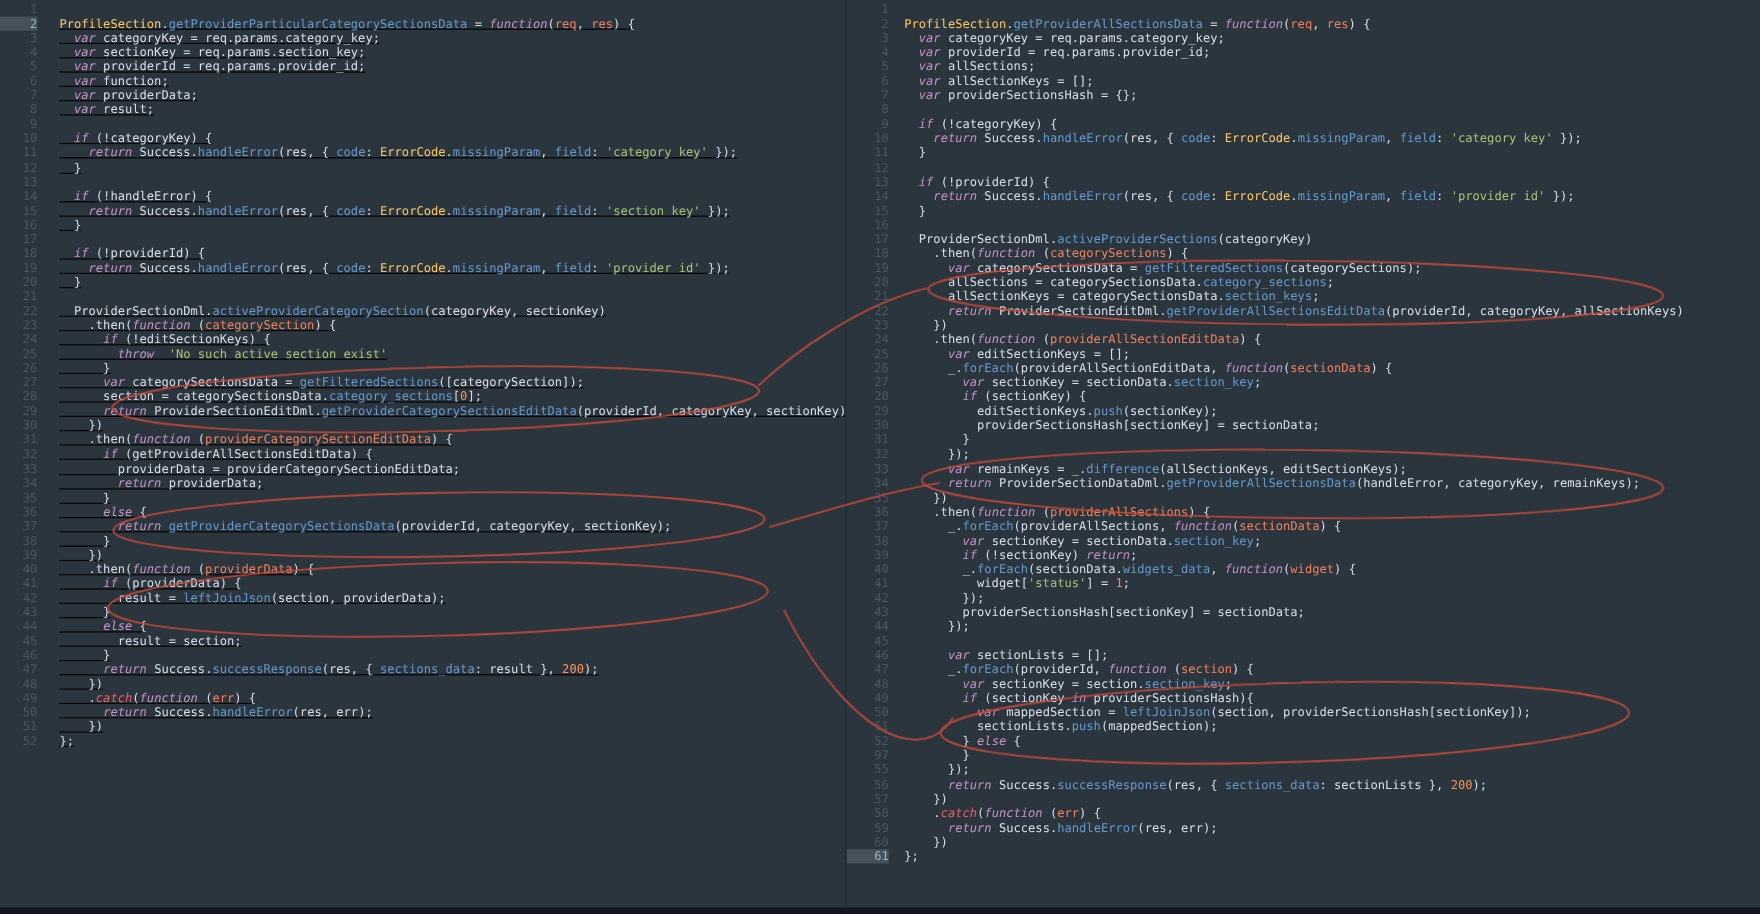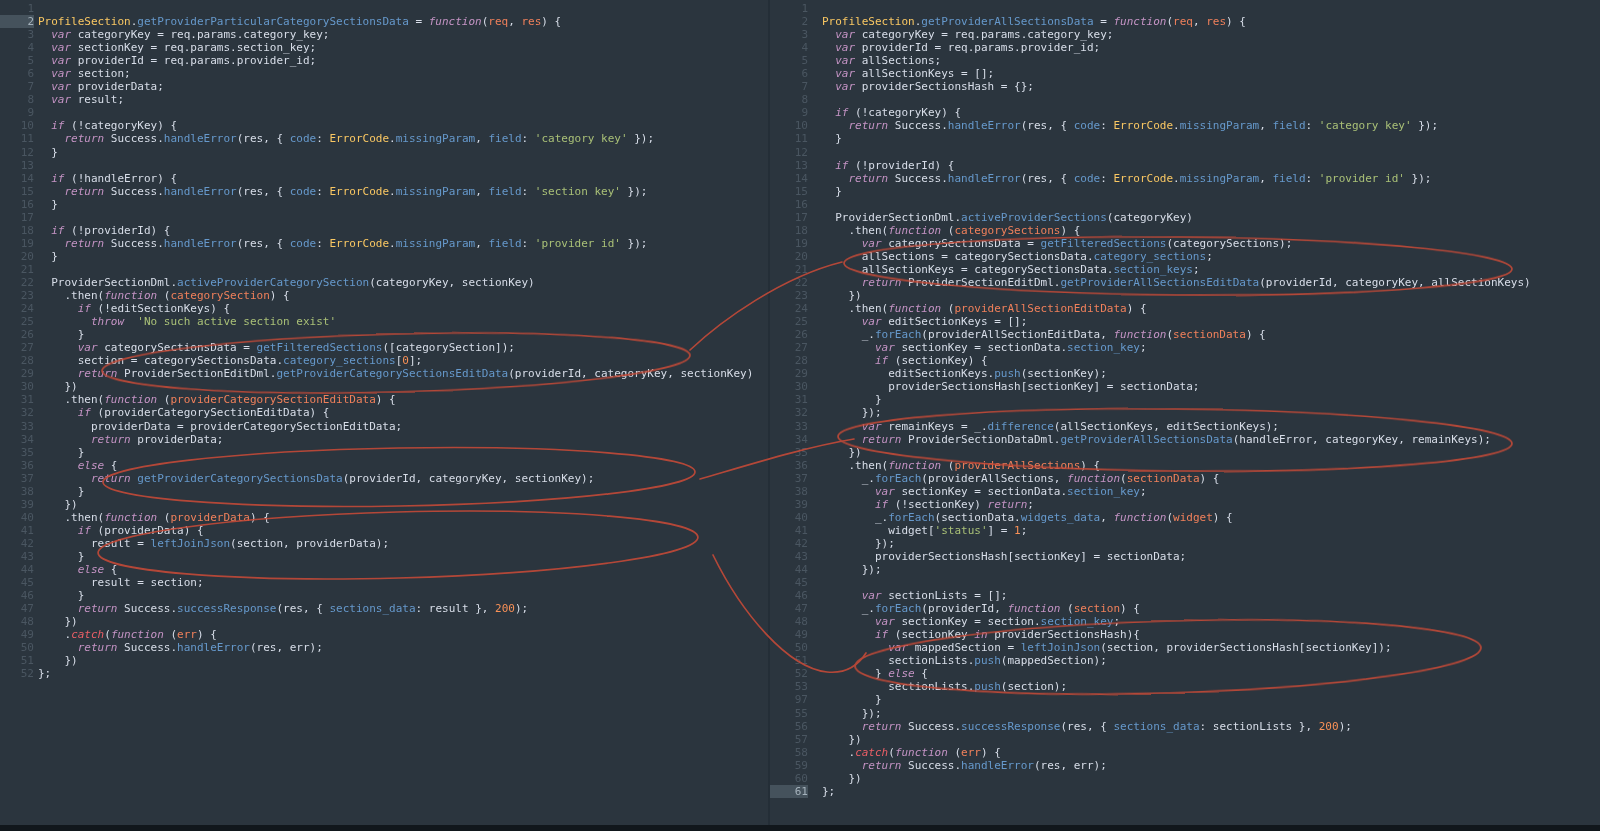--- a/index.html
+++ b/index.html
@@ -8,21 +8,21 @@
   .panel{position:absolute;top:0;height:825px;overflow:hidden;}
   #panel-left{left:0;width:768px;}
   #panel-right{left:768px;width:832px;border-left:2px solid #242e37;box-sizing:border-box;}
   .code{padding-top:2px;}
   .cl{display:flex;height:13.05px;line-height:13.05px;font-size:11px;white-space:pre;}
   .ln{flex:0 0 auto;text-align:right;color:#4a5661;user-select:none;}
   #panel-left .ln{width:34px;padding-right:0;}
   #panel-right .ln{width:38px;}
   .ln.hl{background:#45525c;color:#a4b1bb;}
   .ct{flex:1 1 auto;}
-  #panel-left .ct{margin-left:4px;}
+  #panel-left .ct{margin-left:20px;text-decoration:underline;}
   #panel-right .ct{margin-left:14px;}
   .tk-d{color:#d8dee9;}
   .tk-k{color:#c594c5;font-style:italic;}
   .tk-f{color:#6699cc;}
   .tk-y{color:#fac863;}
   .tk-s{color:#a9c077;}
   .tk-n{color:#f99157;}
   .tk-o{color:#f0805b;}
   .tk-r{color:#ec5f67;font-style:italic;}
   #annotations{position:absolute;left:0;top:0;width:1600px;height:831px;pointer-events:none;}
@@ -33,21 +33,21 @@
 
 <div id="screen">
 
   <div class="panel" id="panel-left">
     <div class="code">
         <div class="cl"><span class="ln">1</span><span class="ct"></span></div>
         <div class="cl"><span class="ln hl">2</span><span class="ct"><span class="tk-y">ProfileSection</span><span class="tk-d">.</span><span class="tk-f">getProviderParticularCategorySectionsData</span><span class="tk-d"> = </span><span class="tk-k">function</span><span class="tk-d">(</span><span class="tk-o">req</span><span class="tk-d">, </span><span class="tk-o">res</span><span class="tk-d">) {</span></span></div>
         <div class="cl"><span class="ln">3</span><span class="ct"><span class="tk-d">  </span><span class="tk-k">var</span><span class="tk-d"> categoryKey = req.params.category_key;</span></span></div>
         <div class="cl"><span class="ln">4</span><span class="ct"><span class="tk-d">  </span><span class="tk-k">var</span><span class="tk-d"> sectionKey = req.params.section_key;</span></span></div>
         <div class="cl"><span class="ln">5</span><span class="ct"><span class="tk-d">  </span><span class="tk-k">var</span><span class="tk-d"> providerId = req.params.provider_id;</span></span></div>
-        <div class="cl"><span class="ln">6</span><span class="ct"><span class="tk-d">  </span><span class="tk-k">var</span><span class="tk-d"> section;</span></span></div>
+        <div class="cl"><span class="ln">6</span><span class="ct"><span class="tk-d">  </span><span class="tk-k">var</span><span class="tk-d"> function;</span></span></div>
         <div class="cl"><span class="ln">7</span><span class="ct"><span class="tk-d">  </span><span class="tk-k">var</span><span class="tk-d"> providerData;</span></span></div>
         <div class="cl"><span class="ln">8</span><span class="ct"><span class="tk-d">  </span><span class="tk-k">var</span><span class="tk-d"> result;</span></span></div>
         <div class="cl"><span class="ln">9</span><span class="ct"></span></div>
         <div class="cl"><span class="ln">10</span><span class="ct"><span class="tk-d">  </span><span class="tk-k">if</span><span class="tk-d"> (!categoryKey) {</span></span></div>
         <div class="cl"><span class="ln">11</span><span class="ct"><span class="tk-d">    </span><span class="tk-k">return</span><span class="tk-d"> Success.</span><span class="tk-f">handleError</span><span class="tk-d">(res, { </span><span class="tk-f">code</span><span class="tk-d">: </span><span class="tk-y">ErrorCode</span><span class="tk-d">.</span><span class="tk-f">missingParam</span><span class="tk-d">, </span><span class="tk-f">field</span><span class="tk-d">: </span><span class="tk-s">'category key'</span><span class="tk-d"> });</span></span></div>
         <div class="cl"><span class="ln">12</span><span class="ct"><span class="tk-d">  }</span></span></div>
         <div class="cl"><span class="ln">13</span><span class="ct"></span></div>
         <div class="cl"><span class="ln">14</span><span class="ct"><span class="tk-d">  </span><span class="tk-k">if</span><span class="tk-d"> (!handleError) {</span></span></div>
         <div class="cl"><span class="ln">15</span><span class="ct"><span class="tk-d">    </span><span class="tk-k">return</span><span class="tk-d"> Success.</span><span class="tk-f">handleError</span><span class="tk-d">(res, { </span><span class="tk-f">code</span><span class="tk-d">: </span><span class="tk-y">ErrorCode</span><span class="tk-d">.</span><span class="tk-f">missingParam</span><span class="tk-d">, </span><span class="tk-f">field</span><span class="tk-d">: </span><span class="tk-s">'section key'</span><span class="tk-d"> });</span></span></div>
         <div class="cl"><span class="ln">16</span><span class="ct"><span class="tk-d">  }</span></span></div>
@@ -59,21 +59,21 @@
         <div class="cl"><span class="ln">22</span><span class="ct"><span class="tk-d">  ProviderSectionDml.</span><span class="tk-f">activeProviderCategorySection</span><span class="tk-d">(categoryKey, sectionKey)</span></span></div>
         <div class="cl"><span class="ln">23</span><span class="ct"><span class="tk-d">    .then(</span><span class="tk-k">function</span><span class="tk-d"> (</span><span class="tk-o">categorySection</span><span class="tk-d">) {</span></span></div>
         <div class="cl"><span class="ln">24</span><span class="ct"><span class="tk-d">      </span><span class="tk-k">if</span><span class="tk-d"> (!editSectionKeys) {</span></span></div>
         <div class="cl"><span class="ln">25</span><span class="ct"><span class="tk-d">        </span><span class="tk-k">throw</span><span class="tk-d">  </span><span class="tk-s">'No such active section exist'</span></span></div>
         <div class="cl"><span class="ln">26</span><span class="ct"><span class="tk-d">      }</span></span></div>
         <div class="cl"><span class="ln">27</span><span class="ct"><span class="tk-d">      </span><span class="tk-k">var</span><span class="tk-d"> categorySectionsData = </span><span class="tk-f">getFilteredSections</span><span class="tk-d">([categorySection]);</span></span></div>
         <div class="cl"><span class="ln">28</span><span class="ct"><span class="tk-d">      section = categorySectionsData.</span><span class="tk-f">category_sections</span><span class="tk-d">[</span><span class="tk-n">0</span><span class="tk-d">];</span></span></div>
         <div class="cl"><span class="ln">29</span><span class="ct"><span class="tk-d">      </span><span class="tk-k">return</span><span class="tk-d"> ProviderSectionEditDml.</span><span class="tk-f">getProviderCategorySectionsEditData</span><span class="tk-d">(providerId, categoryKey, sectionKey)</span></span></div>
         <div class="cl"><span class="ln">30</span><span class="ct"><span class="tk-d">    })</span></span></div>
         <div class="cl"><span class="ln">31</span><span class="ct"><span class="tk-d">    .then(</span><span class="tk-k">function</span><span class="tk-d"> (</span><span class="tk-o">providerCategorySectionEditData</span><span class="tk-d">) {</span></span></div>
-        <div class="cl"><span class="ln">32</span><span class="ct"><span class="tk-d">      </span><span class="tk-k">if</span><span class="tk-d"> (providerCategorySectionEditData) {</span></span></div>
+        <div class="cl"><span class="ln">32</span><span class="ct"><span class="tk-d">      </span><span class="tk-k">if</span><span class="tk-d"> (getProviderAllSectionsEditData) {</span></span></div>
         <div class="cl"><span class="ln">33</span><span class="ct"><span class="tk-d">        providerData = providerCategorySectionEditData;</span></span></div>
         <div class="cl"><span class="ln">34</span><span class="ct"><span class="tk-d">        </span><span class="tk-k">return</span><span class="tk-d"> providerData;</span></span></div>
         <div class="cl"><span class="ln">35</span><span class="ct"><span class="tk-d">      }</span></span></div>
         <div class="cl"><span class="ln">36</span><span class="ct"><span class="tk-d">      </span><span class="tk-k">else</span><span class="tk-d"> {</span></span></div>
         <div class="cl"><span class="ln">37</span><span class="ct"><span class="tk-d">        </span><span class="tk-k">return</span><span class="tk-d"> </span><span class="tk-f">getProviderCategorySectionsData</span><span class="tk-d">(providerId, categoryKey, sectionKey);</span></span></div>
         <div class="cl"><span class="ln">38</span><span class="ct"><span class="tk-d">      }</span></span></div>
         <div class="cl"><span class="ln">39</span><span class="ct"><span class="tk-d">    })</span></span></div>
         <div class="cl"><span class="ln">40</span><span class="ct"><span class="tk-d">    .then(</span><span class="tk-k">function</span><span class="tk-d"> (</span><span class="tk-o">providerData</span><span class="tk-d">) {</span></span></div>
         <div class="cl"><span class="ln">41</span><span class="ct"><span class="tk-d">      </span><span class="tk-k">if</span><span class="tk-d"> (providerData) {</span></span></div>
         <div class="cl"><span class="ln">42</span><span class="ct"><span class="tk-d">        result = </span><span class="tk-f">leftJoinJson</span><span class="tk-d">(section, providerData);</span></span></div>
@@ -137,21 +137,20 @@
         <div class="cl"><span class="ln">43</span><span class="ct"><span class="tk-d">        providerSectionsHash[sectionKey] = sectionData;</span></span></div>
         <div class="cl"><span class="ln">44</span><span class="ct"><span class="tk-d">      });</span></span></div>
         <div class="cl"><span class="ln">45</span><span class="ct"></span></div>
         <div class="cl"><span class="ln">46</span><span class="ct"><span class="tk-d">      </span><span class="tk-k">var</span><span class="tk-d"> sectionLists = [];</span></span></div>
         <div class="cl"><span class="ln">47</span><span class="ct"><span class="tk-d">      _.</span><span class="tk-f">forEach</span><span class="tk-d">(providerId, </span><span class="tk-k">function</span><span class="tk-d"> (</span><span class="tk-o">section</span><span class="tk-d">) {</span></span></div>
         <div class="cl"><span class="ln">48</span><span class="ct"><span class="tk-d">        </span><span class="tk-k">var</span><span class="tk-d"> sectionKey = section.</span><span class="tk-f">section_key</span><span class="tk-d">;</span></span></div>
         <div class="cl"><span class="ln">49</span><span class="ct"><span class="tk-d">        </span><span class="tk-k">if</span><span class="tk-d"> (sectionKey </span><span class="tk-k">in</span><span class="tk-d"> providerSectionsHash){</span></span></div>
         <div class="cl"><span class="ln">50</span><span class="ct"><span class="tk-d">          </span><span class="tk-k">var</span><span class="tk-d"> mappedSection = </span><span class="tk-f">leftJoinJson</span><span class="tk-d">(section, providerSectionsHash[sectionKey]);</span></span></div>
         <div class="cl"><span class="ln">51</span><span class="ct"><span class="tk-d">          sectionLists.</span><span class="tk-f">push</span><span class="tk-d">(mappedSection);</span></span></div>
         <div class="cl"><span class="ln">52</span><span class="ct"><span class="tk-d">        } </span><span class="tk-k">else</span><span class="tk-d"> {</span></span></div>
-        <div class="cl"><span class="ln">53</span><span class="ct"><span class="tk-d">          sectionLists.</span><span class="tk-f">push</span><span class="tk-d">(section);</span></span></div>
         <div class="cl"><span class="ln">97</span><span class="ct"><span class="tk-d">        }</span></span></div>
         <div class="cl"><span class="ln">55</span><span class="ct"><span class="tk-d">      });</span></span></div>
         <div class="cl"><span class="ln">56</span><span class="ct"><span class="tk-d">      </span><span class="tk-k">return</span><span class="tk-d"> Success.</span><span class="tk-f">successResponse</span><span class="tk-d">(res, { </span><span class="tk-f">sections_data</span><span class="tk-d">: sectionLists }, </span><span class="tk-n">200</span><span class="tk-d">);</span></span></div>
         <div class="cl"><span class="ln">57</span><span class="ct"><span class="tk-d">    })</span></span></div>
         <div class="cl"><span class="ln">58</span><span class="ct"><span class="tk-d">    .</span><span class="tk-r">catch</span><span class="tk-d">(</span><span class="tk-k">function</span><span class="tk-d"> (</span><span class="tk-o">err</span><span class="tk-d">) {</span></span></div>
         <div class="cl"><span class="ln">59</span><span class="ct"><span class="tk-d">      </span><span class="tk-k">return</span><span class="tk-d"> Success.</span><span class="tk-f">handleError</span><span class="tk-d">(res, err);</span></span></div>
         <div class="cl"><span class="ln">60</span><span class="ct"><span class="tk-d">    })</span></span></div>
         <div class="cl"><span class="ln hl">61</span><span class="ct"><span class="tk-d">};</span></span></div>
       </div>
   </div>

